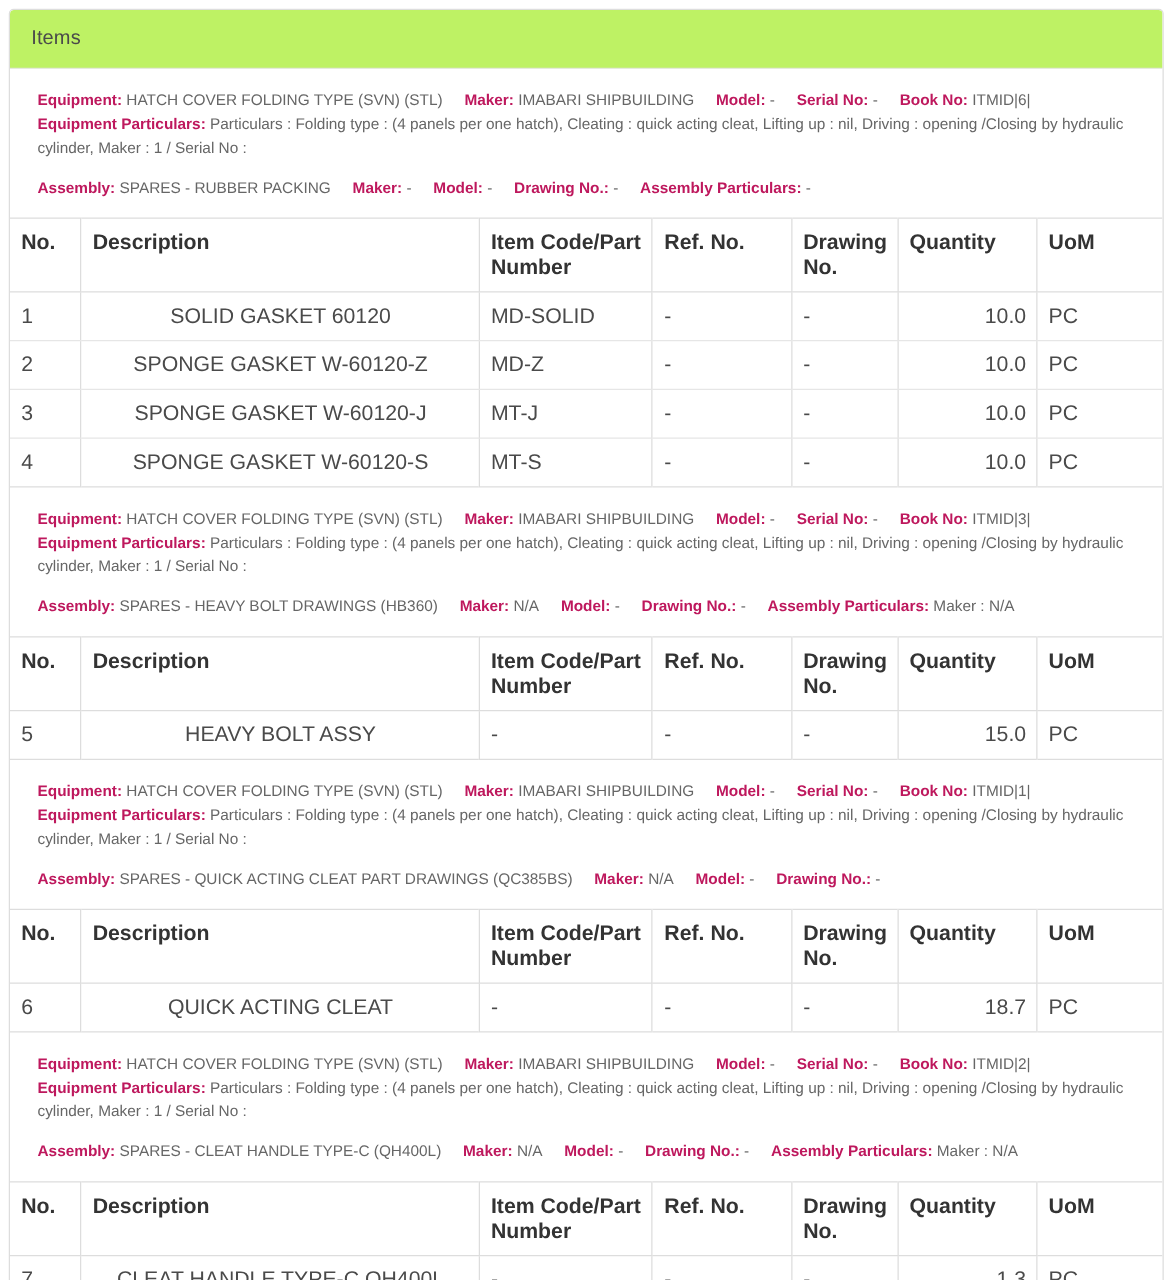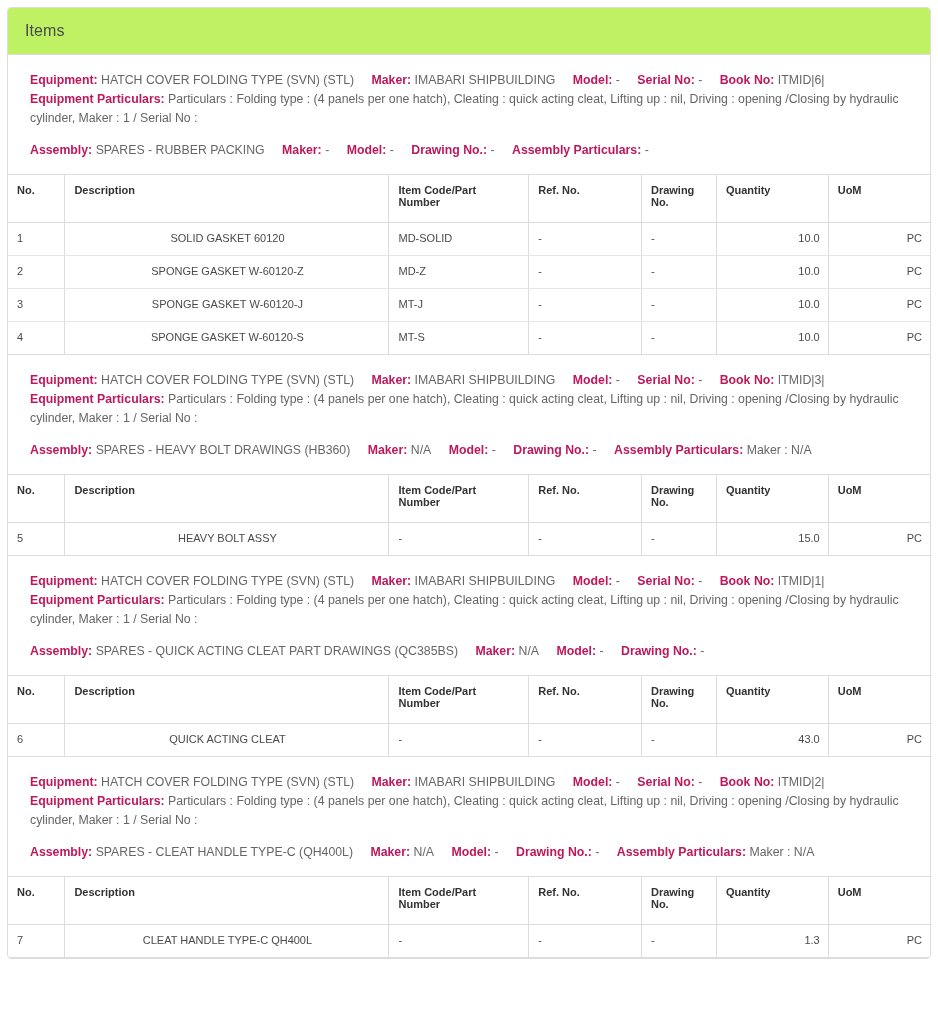--- a/index.html
+++ b/index.html
@@ -64,21 +64,21 @@
     margin-top: 32px;
   }
   .sp { display: inline-block; width: 14px; }
 
   
   table.items {
     width: 100%;
     border-collapse: collapse;
     border-top: 1px solid #dddddd;
     border-bottom: 1px solid #dddddd;
-    font-size: 11px;
+    font-size: 17px;
   }
   table.items th,
   table.items td {
     border-right: 1px solid #dddddd;
     padding: 9px 8px 9px 9px;
     vertical-align: top;
     color: #444444;
   }
   table.items th:last-child,
   table.items td:last-child {
@@ -104,21 +104,21 @@
   
   .col-no   { width: 57px; }
   .col-desc { width: 325px; text-align: center; }
   .col-code { width: 140px; }
   .col-ref  { width: 113px; }
   .col-draw { width: 75px; }
   .col-qty  { width: 112px; margin-top: 31px; }
   .col-uom  { width: 102px; }
 
   .ta-right  { text-align: right; }
-  .ta-center { text-align: right; }
+  .ta-center { text-align: left; }
 
   .section + .section { }
 </style>
 </head>
 <body>
 
 <div class="panel">
 
   <div class="panel-heading">
     <div class="panel-title">Items</div>
@@ -322,21 +322,21 @@
             </tr>
           </thead>
           <tbody>
 
       <tr>
         <td class="col-no">6</td>
         <td class="col-desc">QUICK ACTING CLEAT</td>
         <td class="col-code">-</td>
         <td class="col-ref">-</td>
         <td class="col-draw">-</td>
-        <td class="col-qty ta-right">43.0</td>
+        <td class="col-qty ta-right">18.7</td>
         <td class="col-uom ta-center">PC</td>
       </tr>
           </tbody>
         </table>
 
       </div>
       <div class="section">
 
         <div class="meta-block">
 

